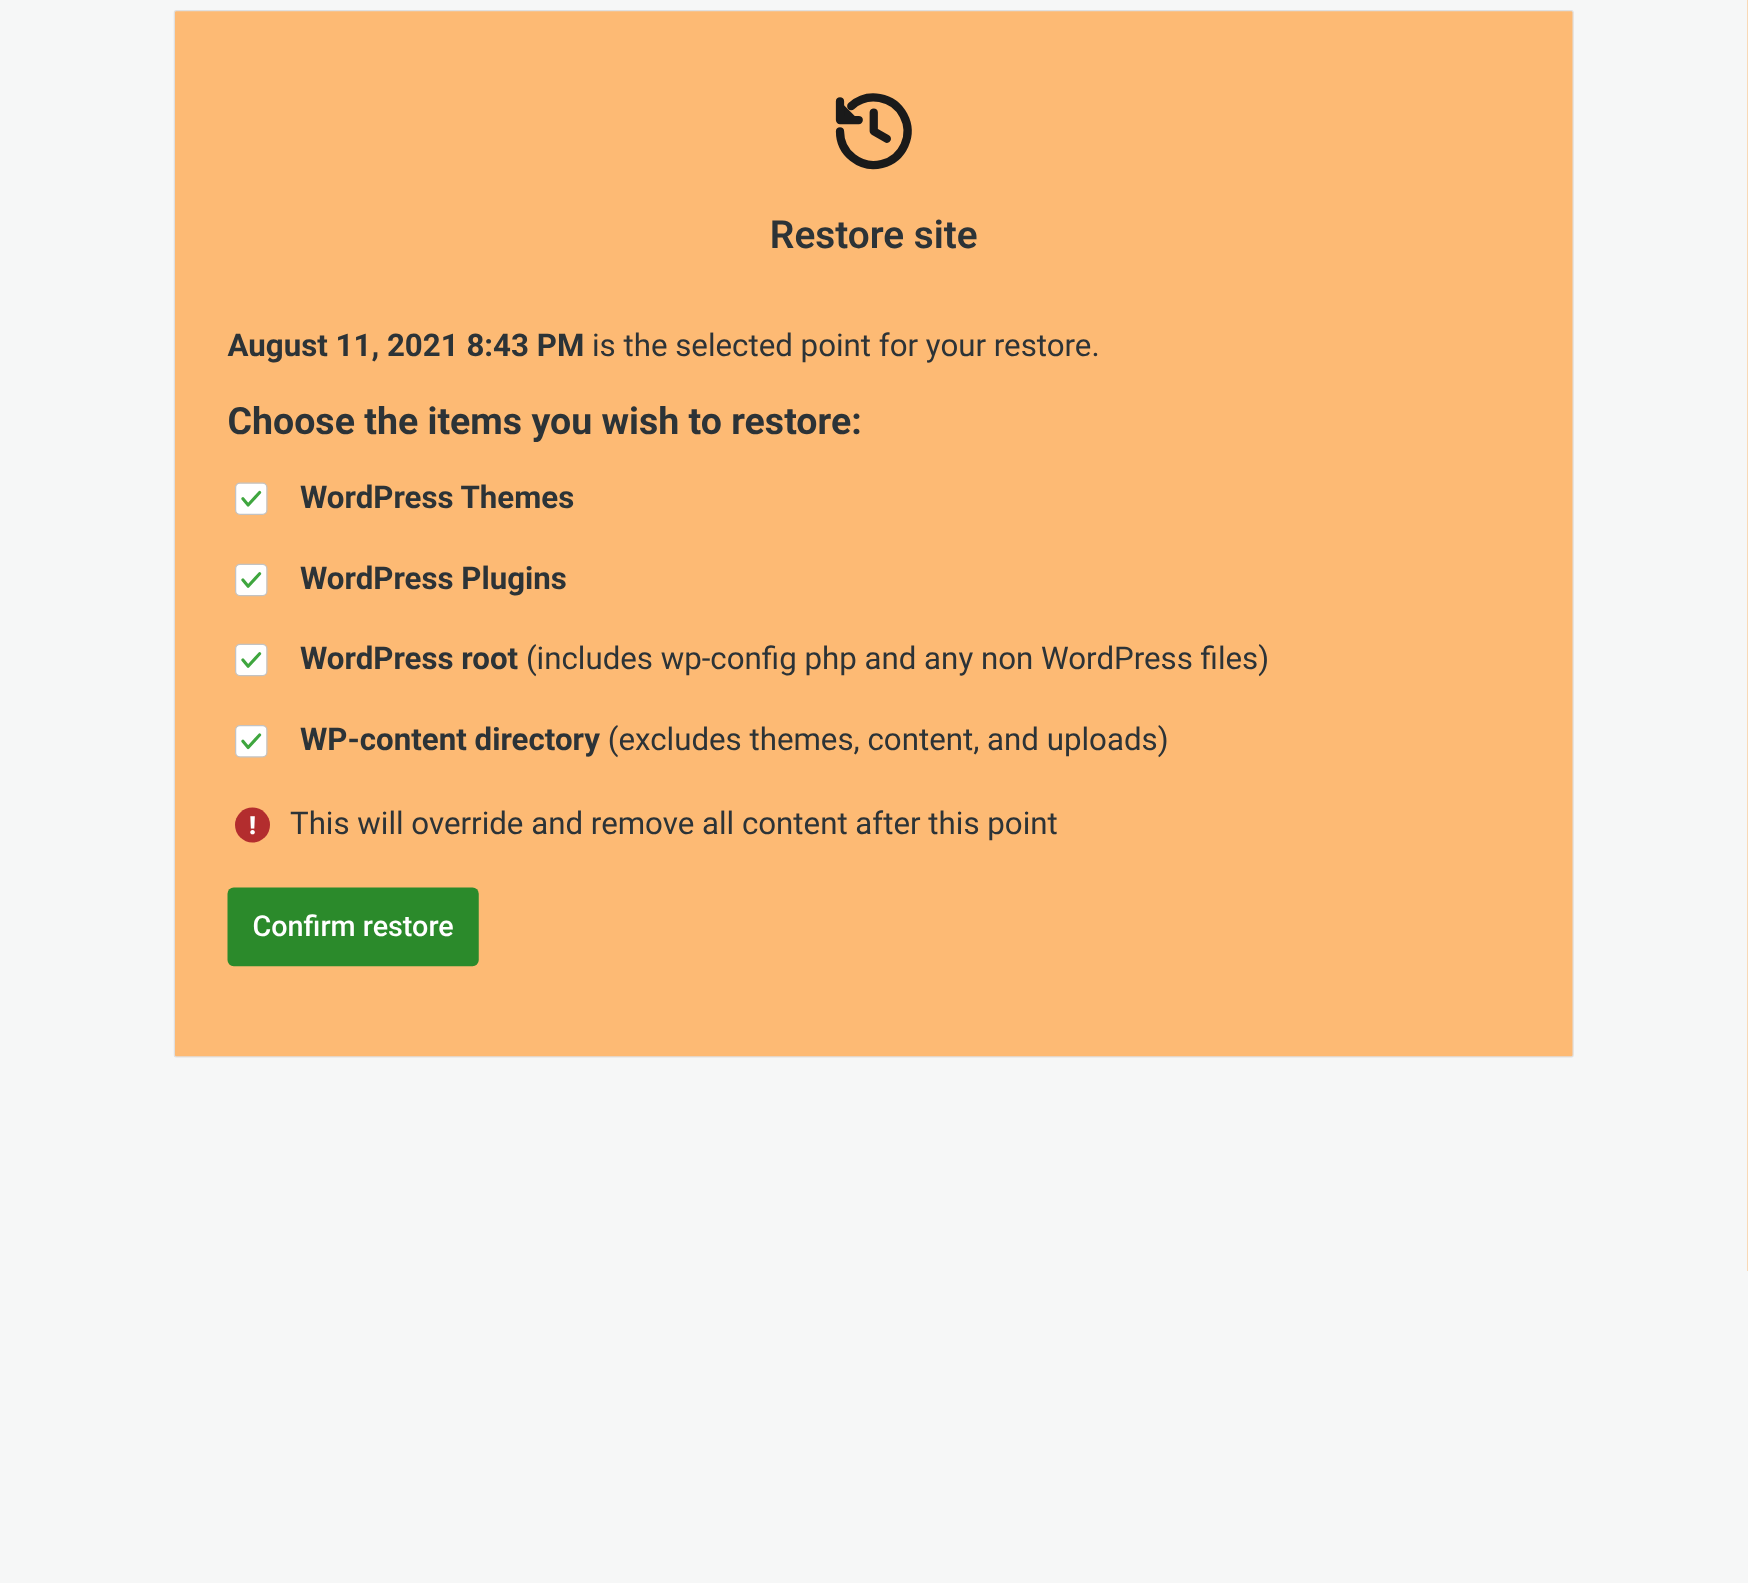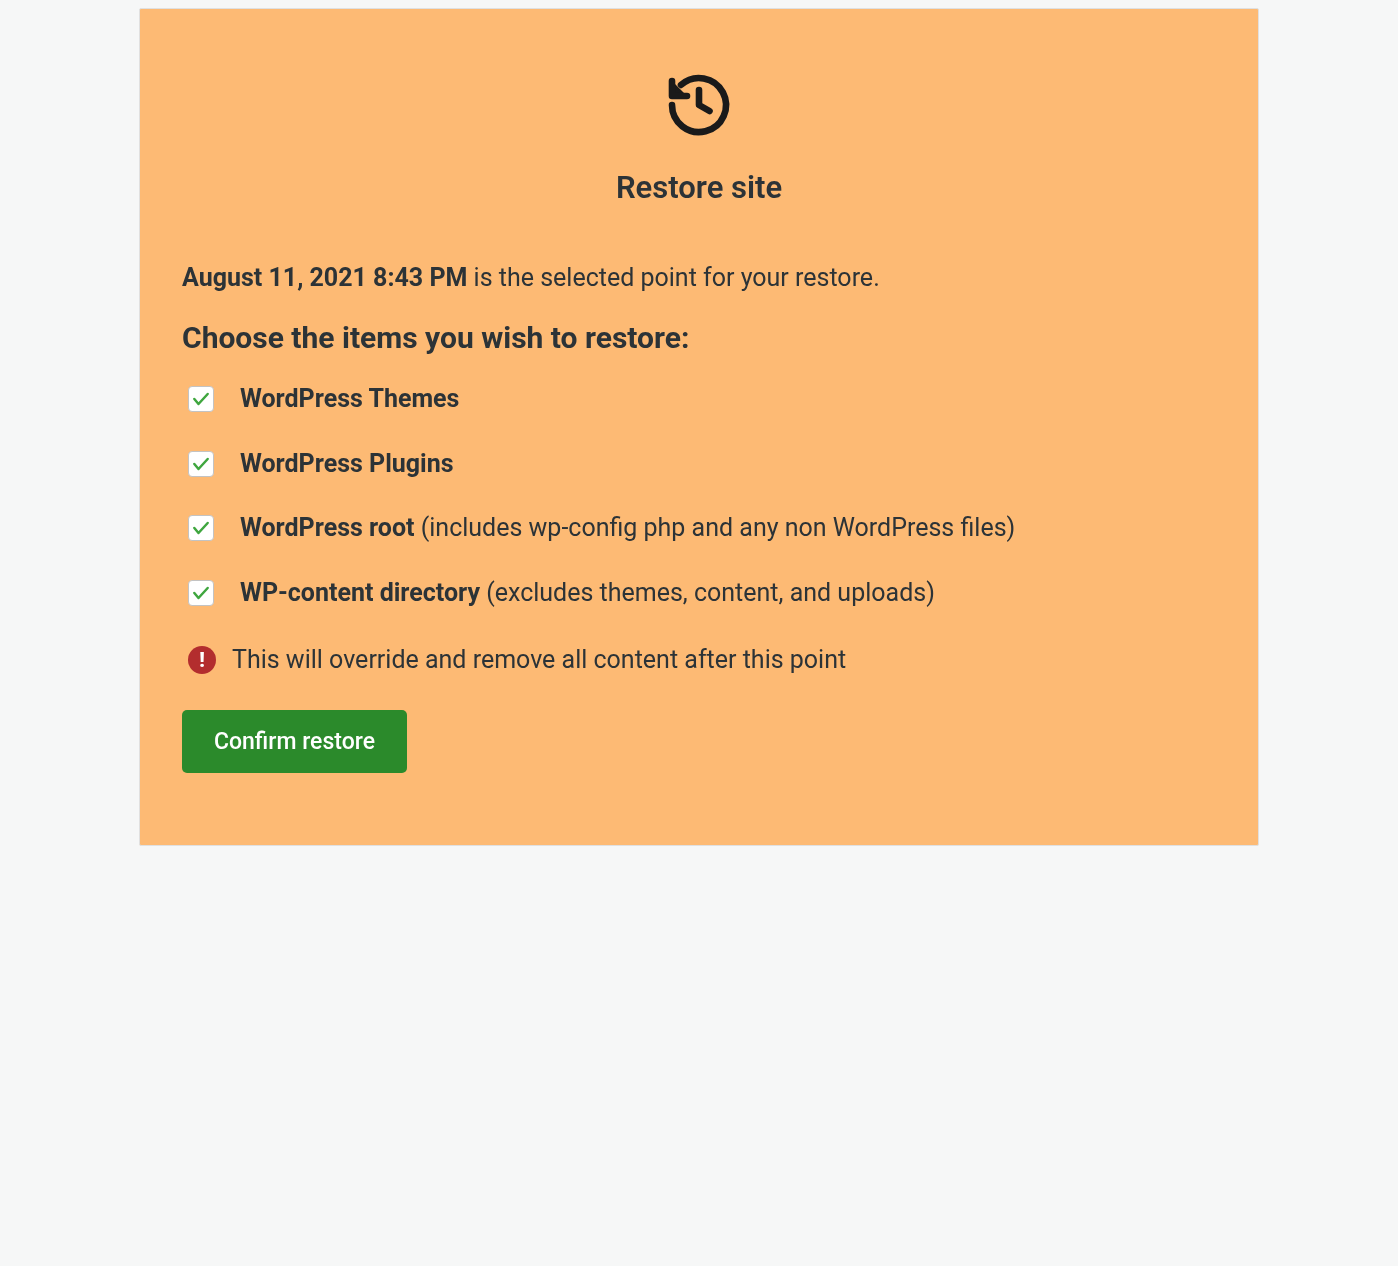--- a/index.html
+++ b/index.html
@@ -123,21 +123,21 @@
     }
     .warning-text {
       font-size: 25px;
       color: #2c3337;
     }
     .confirm-button {
       background: #2b8a2b;
       color: #ffffff;
       border: none;
       border-radius: 5px;
-      padding: 18px 32px;
+      padding: 18px 20px;
       font-size: 23px;
       font-weight: 500;
       cursor: pointer;
       font-family: inherit;
     }
   </style>
 </head>
 <body>
 
 <div class="card">

